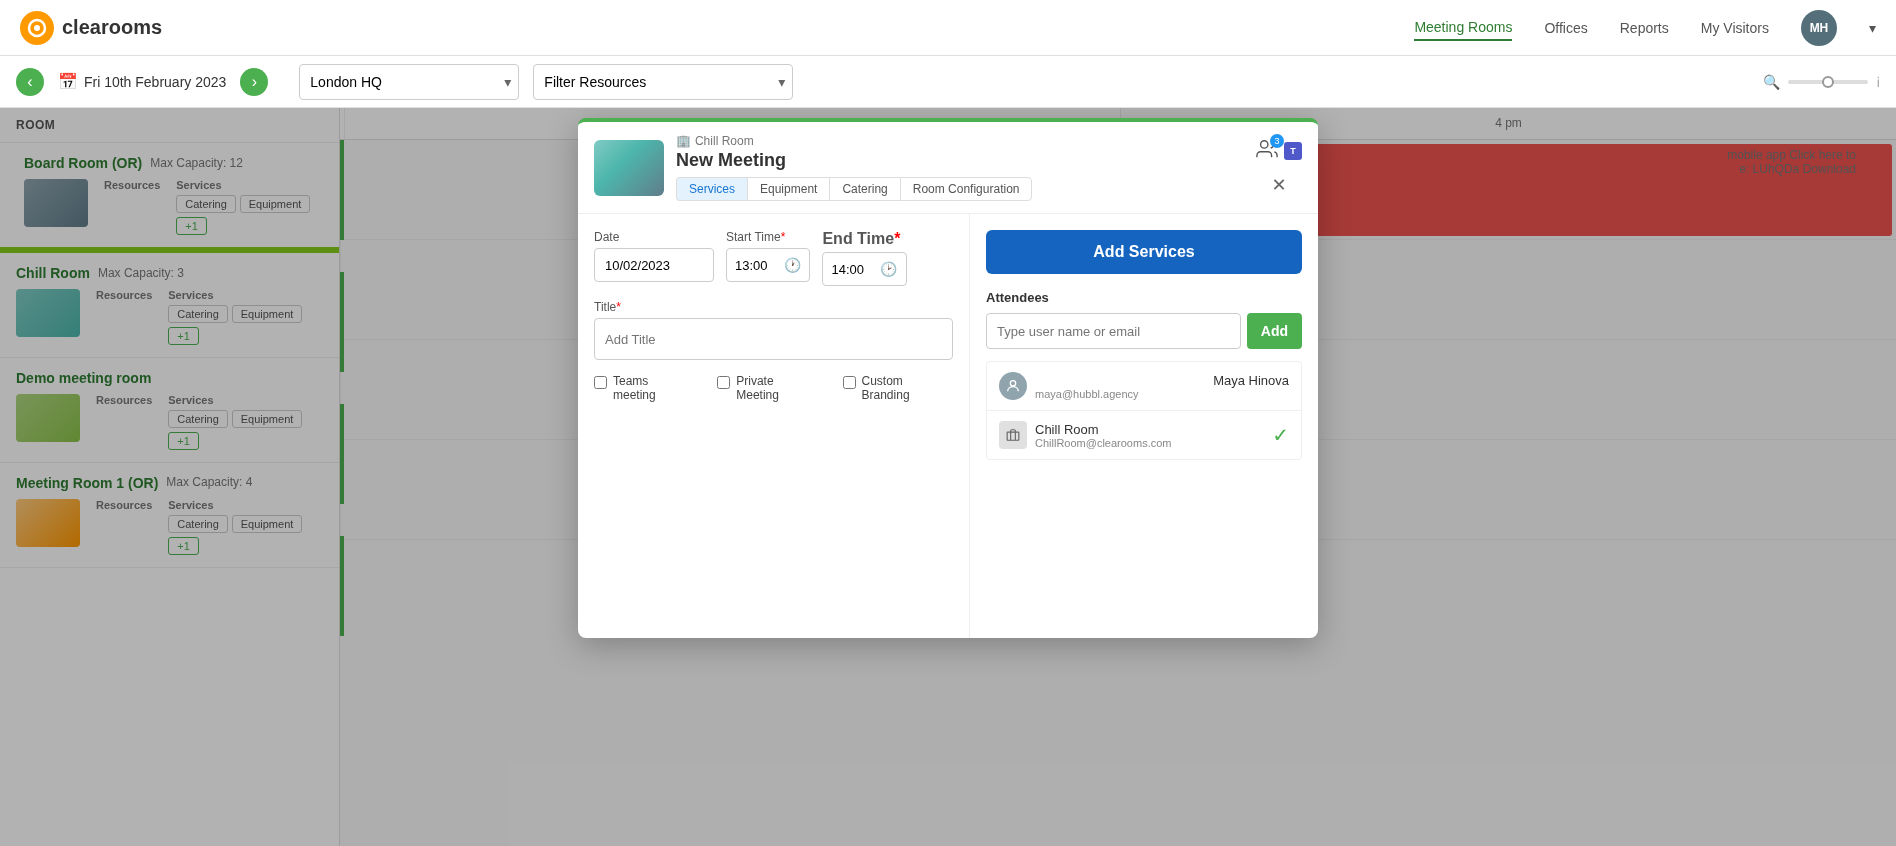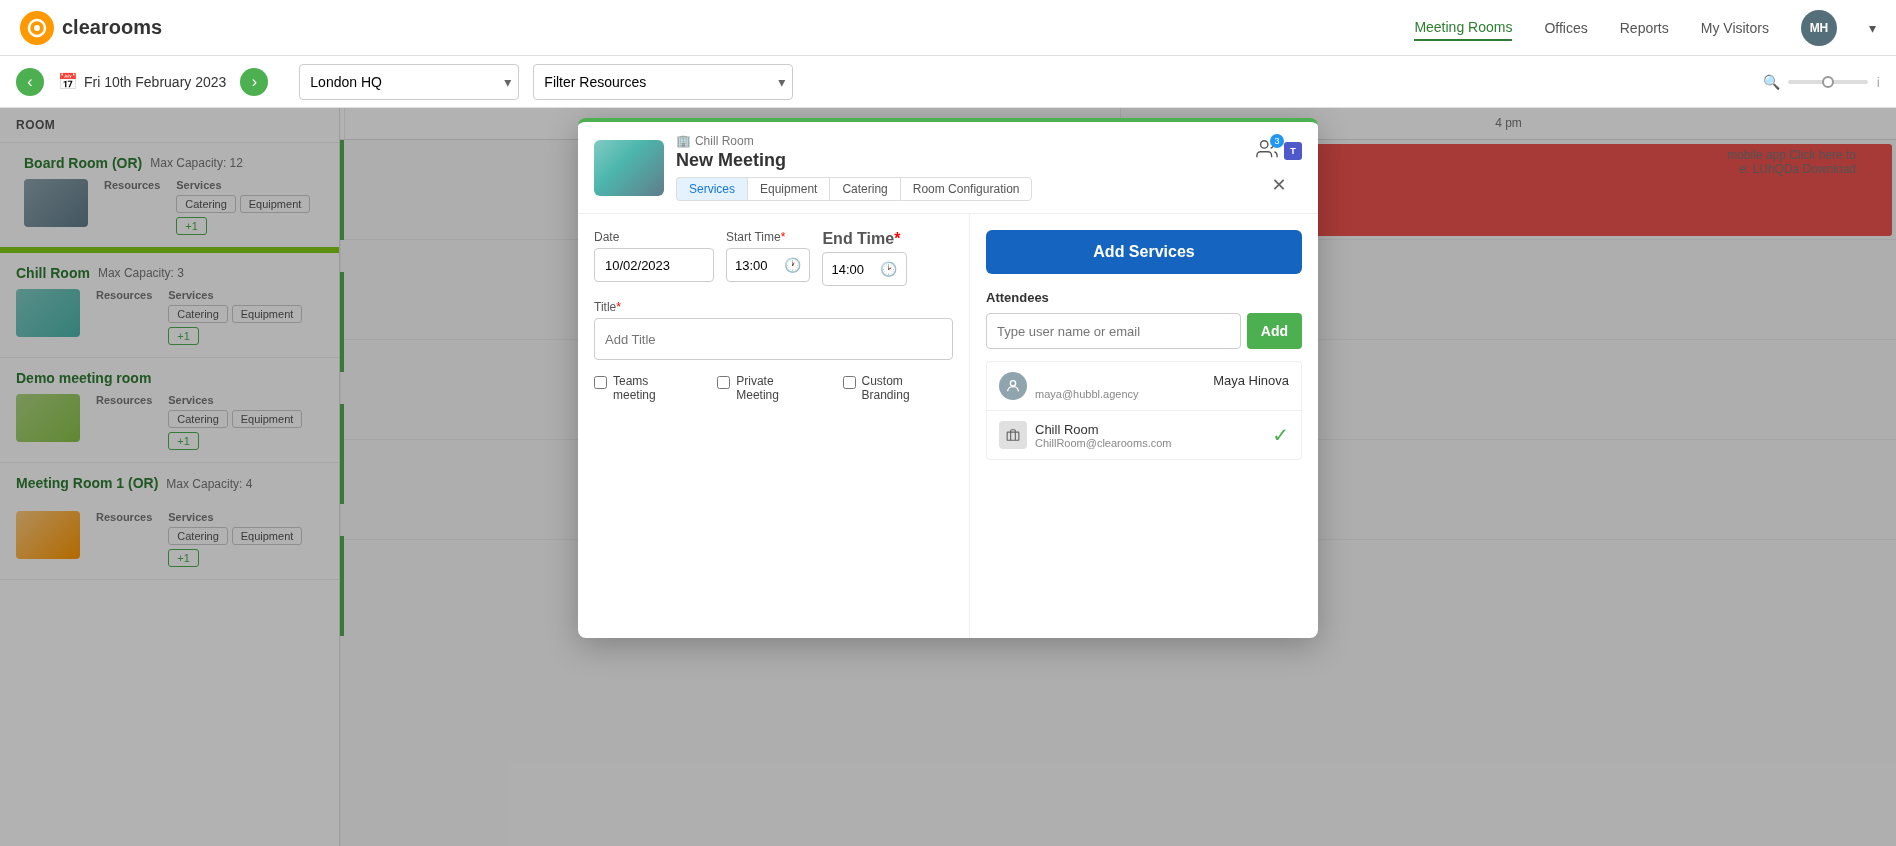--- a/index.html
+++ b/index.html
@@ -130,21 +130,21 @@
             <div style="font-size:11px;color:#777;font-weight:600;margin-bottom:4px;">Services</div>
             <div style="display:inline-block;border:1px solid #ccc;border-radius:3px;padding:2px 8px;font-size:11px;color:#555;margin-bottom:4px;width:fit-content;">Catering</div>
             <div style="display:inline-block;border:1px solid #ccc;border-radius:3px;padding:2px 8px;font-size:11px;color:#555;margin-bottom:4px;">Equipment</div>
             <div style="display:inline-block;border:1px solid #4caf50;border-radius:3px;padding:2px 8px;font-size:11px;color:#4caf50;cursor:pointer;">+1</div>
           </div>
         </div>
       </div>
     </div>
 
     <div style="border-bottom:1px solid #eee;padding:12px 16px;">
-      <div style="display:flex;align-items:flex-end;margin-bottom:20px;">
+      <div style="display:flex;align-items:flex-start;margin-bottom:8px;">
         <span style="font-size:14px;font-weight:700;color:#2e7d32;cursor:pointer;">Meeting Room 1 (OR)</span>
         <span style="font-size:12px;color:#777;margin-left:8px;">Max Capacity: 4</span>
       </div>
       <div style="display:flex;gap:16px;align-items:flex-start;">
         <div style="width:64px;height:48px;border-radius:4px;overflow:hidden;flex-shrink:0;">
           <div style="width:100%;height:100%;background:linear-gradient(135deg,#ffcc80,#ff9800);"></div>
         </div>
         <div style="display:flex;gap:16px;flex:1;">
           <div>
             <div style="font-size:11px;color:#777;font-weight:600;margin-bottom:4px;">Resources</div>

